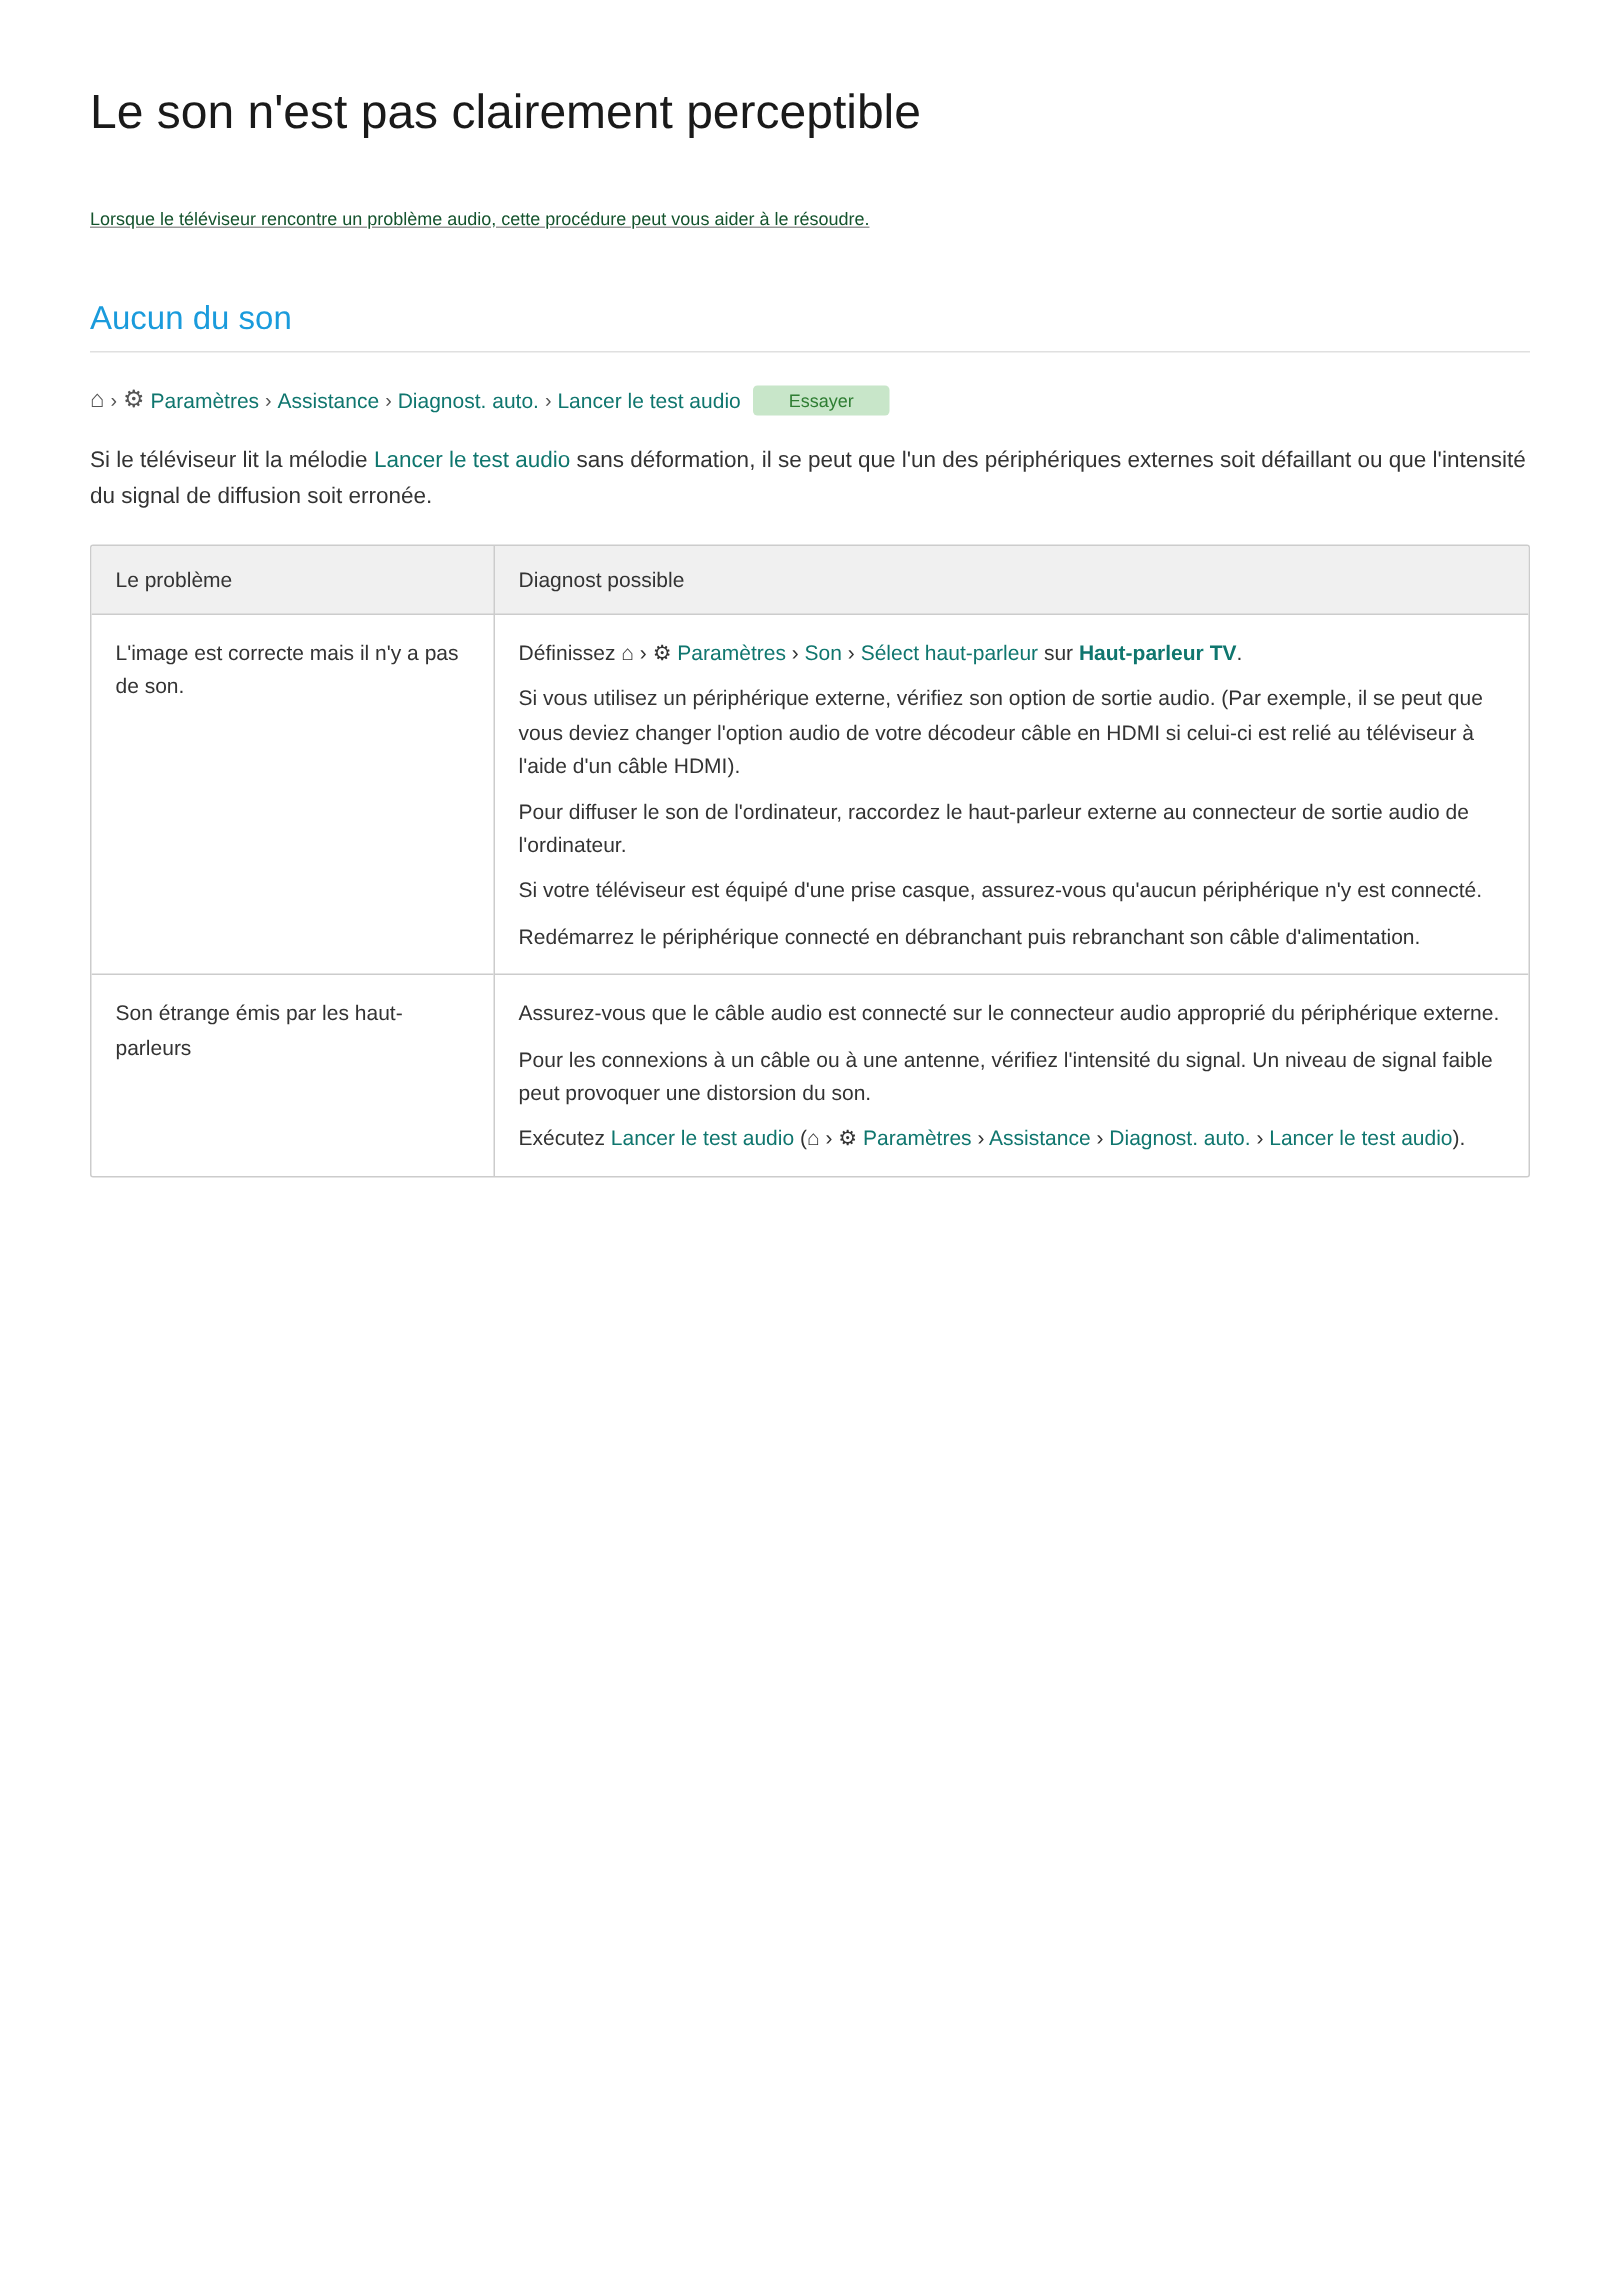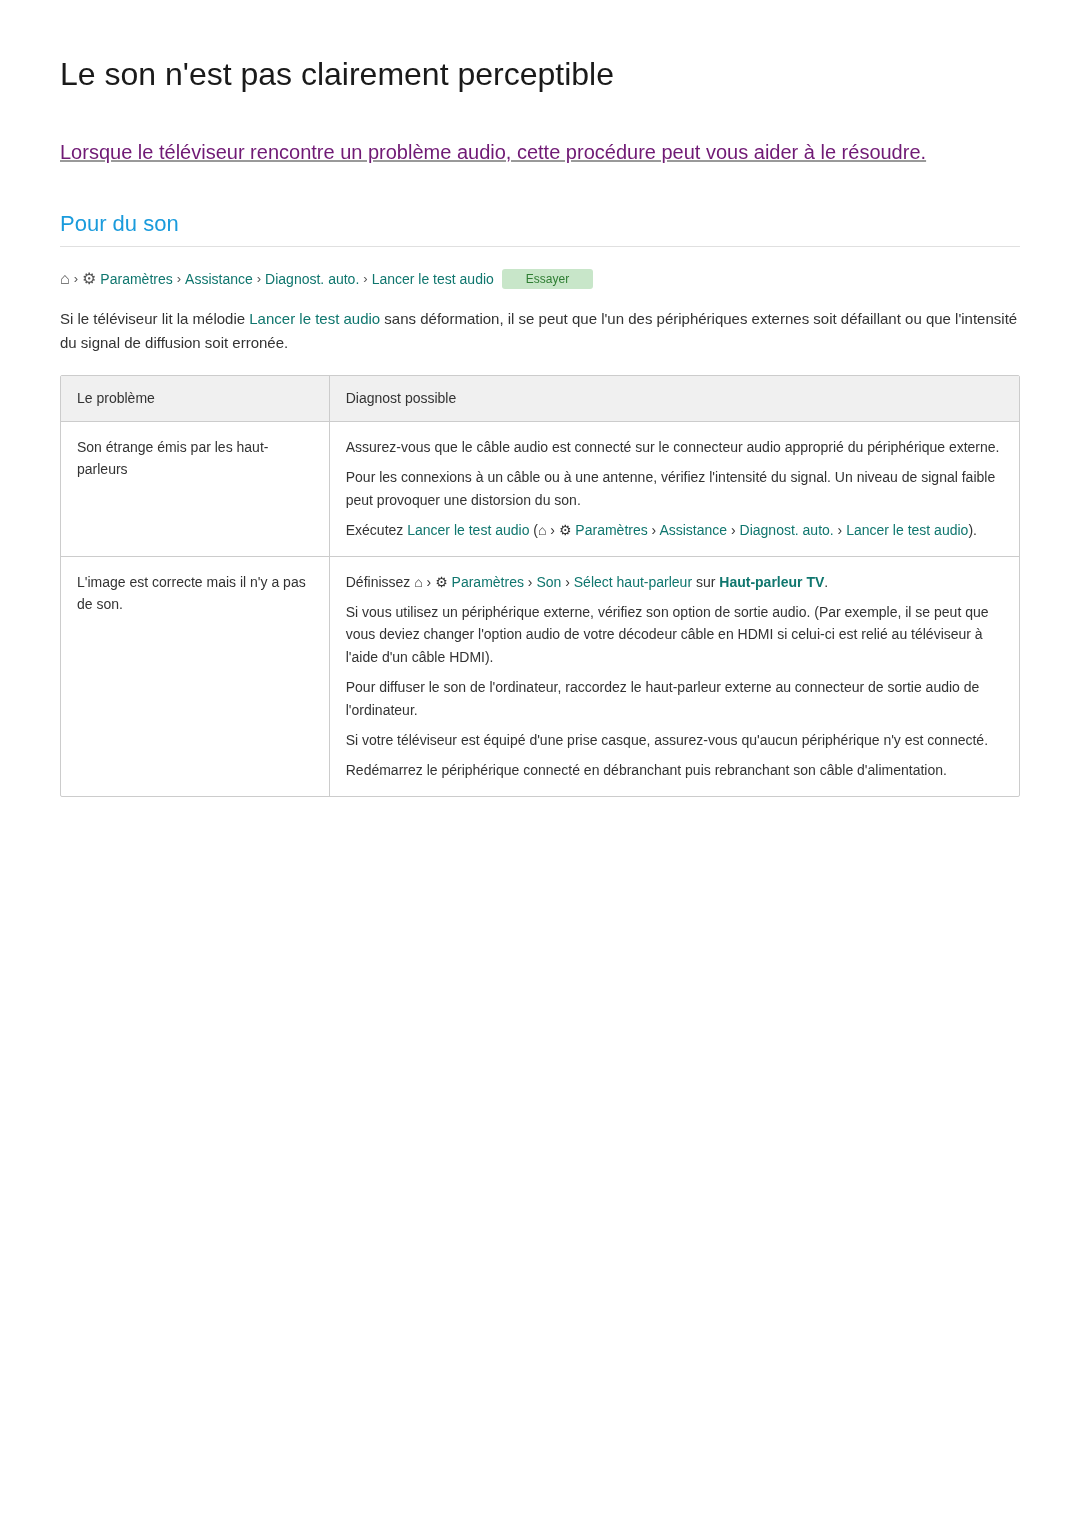--- a/index.html
+++ b/index.html
@@ -19,22 +19,22 @@
     }
 
     .page-title {
       font-size: 32px;
       font-weight: 300;
       color: #1a1a1a;
       margin-bottom: 24px;
     }
 
     .page-subtitle {
-      font-size: 20px;
-      color: #701a75;
+      font-size: 12px;
+      color: #14532d;
       margin-bottom: 40px;
       text-decoration: underline;
       text-decoration-color: #999;
       margin-top: 39px;
     }
 
     .section-title {
       font-size: 22px;
       font-weight: 400;
       color: #1a9bdc;
@@ -153,21 +153,21 @@
     .solution-para:last-child {
       margin-bottom: 0;
     }
   </style>
 </head>
 <body>
 
 <h1 class="page-title">Le son n'est pas clairement perceptible</h1>
 <p class="page-subtitle">Lorsque le téléviseur rencontre un problème audio, cette procédure peut vous aider à le résoudre.</p>
 
-<h2 class="section-title">Pour du son</h2>
+<h2 class="section-title">Aucun du son</h2>
 
 <div class="breadcrumb">
   <span class="breadcrumb-home">⌂</span>
   <span class="breadcrumb-sep">›</span>
   <span class="breadcrumb-gear">⚙</span>
   <a class="link breadcrumb-link" href="#">Paramètres</a>
   <span class="breadcrumb-sep">›</span>
   <a class="link breadcrumb-link" href="#">Assistance</a>
   <span class="breadcrumb-sep">›</span>
   <a class="link breadcrumb-link" href="#">Diagnost. auto.</a>
@@ -183,37 +183,37 @@
 <div class="table-container">
   <table>
     <thead>
       <tr>
         <th>Le problème</th>
         <th>Diagnost possible</th>
       </tr>
     </thead>
     <tbody>
 
-
-      <tr>
-        <td>Son étrange émis par les haut-parleurs</td>
-        <td>
-          <p class="solution-para">Assurez-vous que le câble audio est connecté sur le connecteur audio approprié du périphérique externe.</p>
-          <p class="solution-para">Pour les connexions à un câble ou à une antenne, vérifiez l'intensité du signal. Un niveau de signal faible peut provoquer une distorsion du son.</p>
-          <p class="solution-para">Exécutez <a class="link" href="#">Lancer le test audio</a> (<span>⌂</span> › <span>⚙</span> <a class="link" href="#">Paramètres</a> › <a class="link" href="#">Assistance</a> › <a class="link" href="#">Diagnost. auto.</a> › <a class="link" href="#">Lancer le test audio</a>).</p>
-        </td>
-      </tr>
 
       <tr>
         <td>L'image est correcte mais il n'y a pas de son.</td>
         <td>
           <p class="solution-para">
             Définissez <span>⌂</span> › <span>⚙</span> <a class="link" href="#">Paramètres</a> › <a class="link" href="#">Son</a> › <a class="link" href="#">Sélect haut-parleur</a> sur <a class="link" href="#"><strong>Haut-parleur TV</strong></a>.
           </p>
           <p class="solution-para">Si vous utilisez un périphérique externe, vérifiez son option de sortie audio. (Par exemple, il se peut que vous deviez changer l'option audio de votre décodeur câble en HDMI si celui-ci est relié au téléviseur à l'aide d'un câble HDMI).</p>
           <p class="solution-para">Pour diffuser le son de l'ordinateur, raccordez le haut-parleur externe au connecteur de sortie audio de l'ordinateur.</p>
           <p class="solution-para">Si votre téléviseur est équipé d'une prise casque, assurez-vous qu'aucun périphérique n'y est connecté.</p>
           <p class="solution-para">Redémarrez le périphérique connecté en débranchant puis rebranchant son câble d'alimentation.</p>
         </td>
       </tr>
+
+      <tr>
+        <td>Son étrange émis par les haut-parleurs</td>
+        <td>
+          <p class="solution-para">Assurez-vous que le câble audio est connecté sur le connecteur audio approprié du périphérique externe.</p>
+          <p class="solution-para">Pour les connexions à un câble ou à une antenne, vérifiez l'intensité du signal. Un niveau de signal faible peut provoquer une distorsion du son.</p>
+          <p class="solution-para">Exécutez <a class="link" href="#">Lancer le test audio</a> (<span>⌂</span> › <span>⚙</span> <a class="link" href="#">Paramètres</a> › <a class="link" href="#">Assistance</a> › <a class="link" href="#">Diagnost. auto.</a> › <a class="link" href="#">Lancer le test audio</a>).</p>
+        </td>
+      </tr>
     </tbody>
   </table>
 </div>
 
 </body></html>

